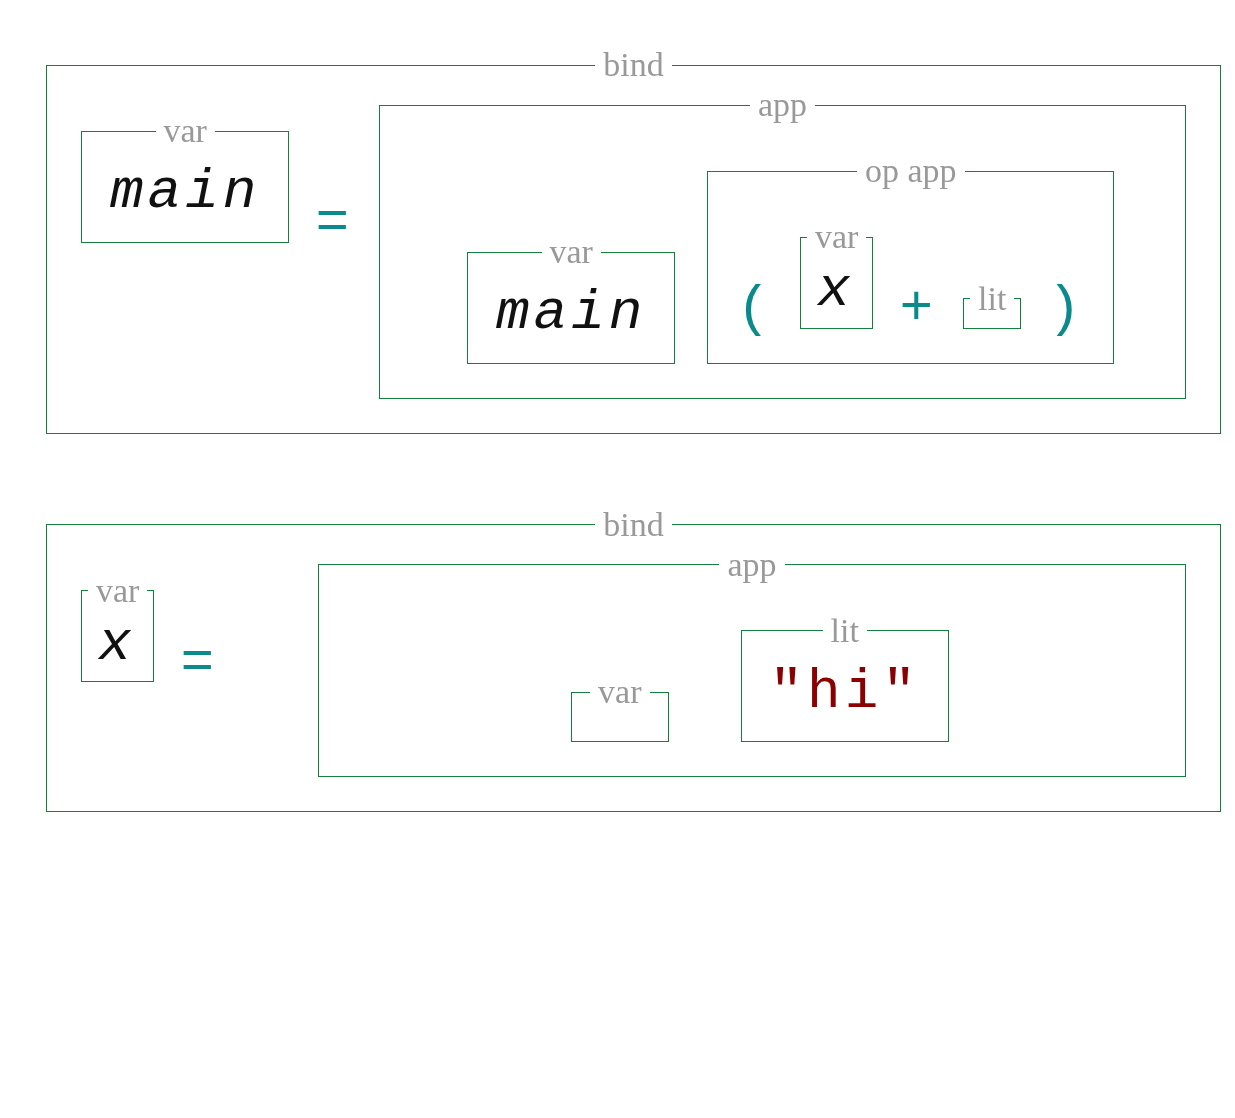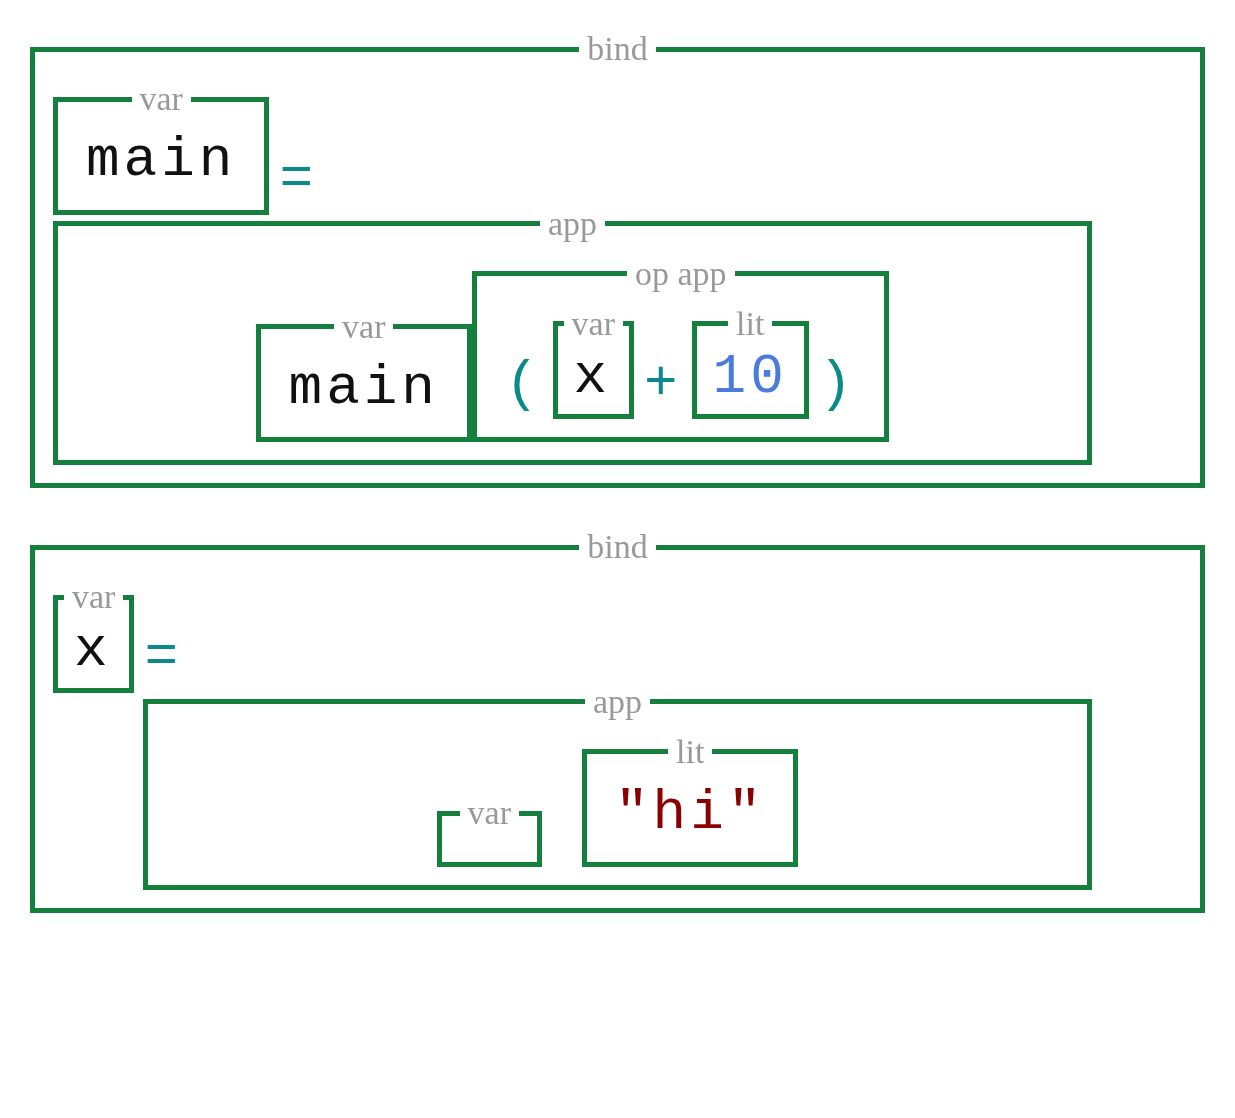--- a/index.html
+++ b/index.html
@@ -9,22 +9,22 @@
     font-family: Georgia, 'Times New Roman', serif;
     background: #fff;
     width: 1235px;
   }
   .container {
     display: flex;
     flex-direction: column;
     gap: 40px;
   }
   fieldset.node {
-    border: 5px solid #15803d;
-    margin: 0;
+    border: 1px solid #15803d;
+    margin: 16px;
     padding: 12px 18px 18px 18px;
     display: inline-block;
   }
   fieldset.node > legend {
     font-size: 34px;
     color: #999;
     padding: 0 8px;
     font-family: Georgia, serif;
     text-align: center;
   }
@@ -48,25 +48,26 @@
     color: #0a8a8a;
   }
   .num {
     color: #4a7ddb;
   }
   .str {
     color: #8b0000;
   }
   .var {
     color: #111;
+    font-style: italic;
   }
   .gap-sm > * { margin-right: 10px; }
   .gap-sm > *:last-child { margin-right: 0; }
   .shift-right { margin-left: 90px; }
-  .bind-body { display:flex; flex-direction: column; align-items: flex-start; }
+  .bind-body { display:flex; align-items: flex-start; }
 </style>
 </head>
 <body>
 
 <div class="container">
 
   <fieldset class="node" style="width:100%;">
     <legend>bind</legend>
     <div class="bind-body">
       <div class="row gap-sm">
@@ -89,21 +90,20 @@
             <legend>op app</legend>
             <div class="row" style="align-items:flex-end;">
               <span class="token paren">(</span>
               <fieldset class="node" style="padding:4px 6px 6px 6px;">
                 <legend>var</legend>
                 <span class="token var">x</span>
               </fieldset>
               <span class="token plus">+</span>
               <fieldset class="node" style="padding:4px 6px 6px 6px;">
                 <legend>lit</legend>
-                <span class="token num">10</span>
               </fieldset>
               <span class="token paren">)</span>
             </div>
           </fieldset>
         </div>
       </fieldset>
     </div>
   </fieldset>
 
   <fieldset class="node" style="width:100%;">

